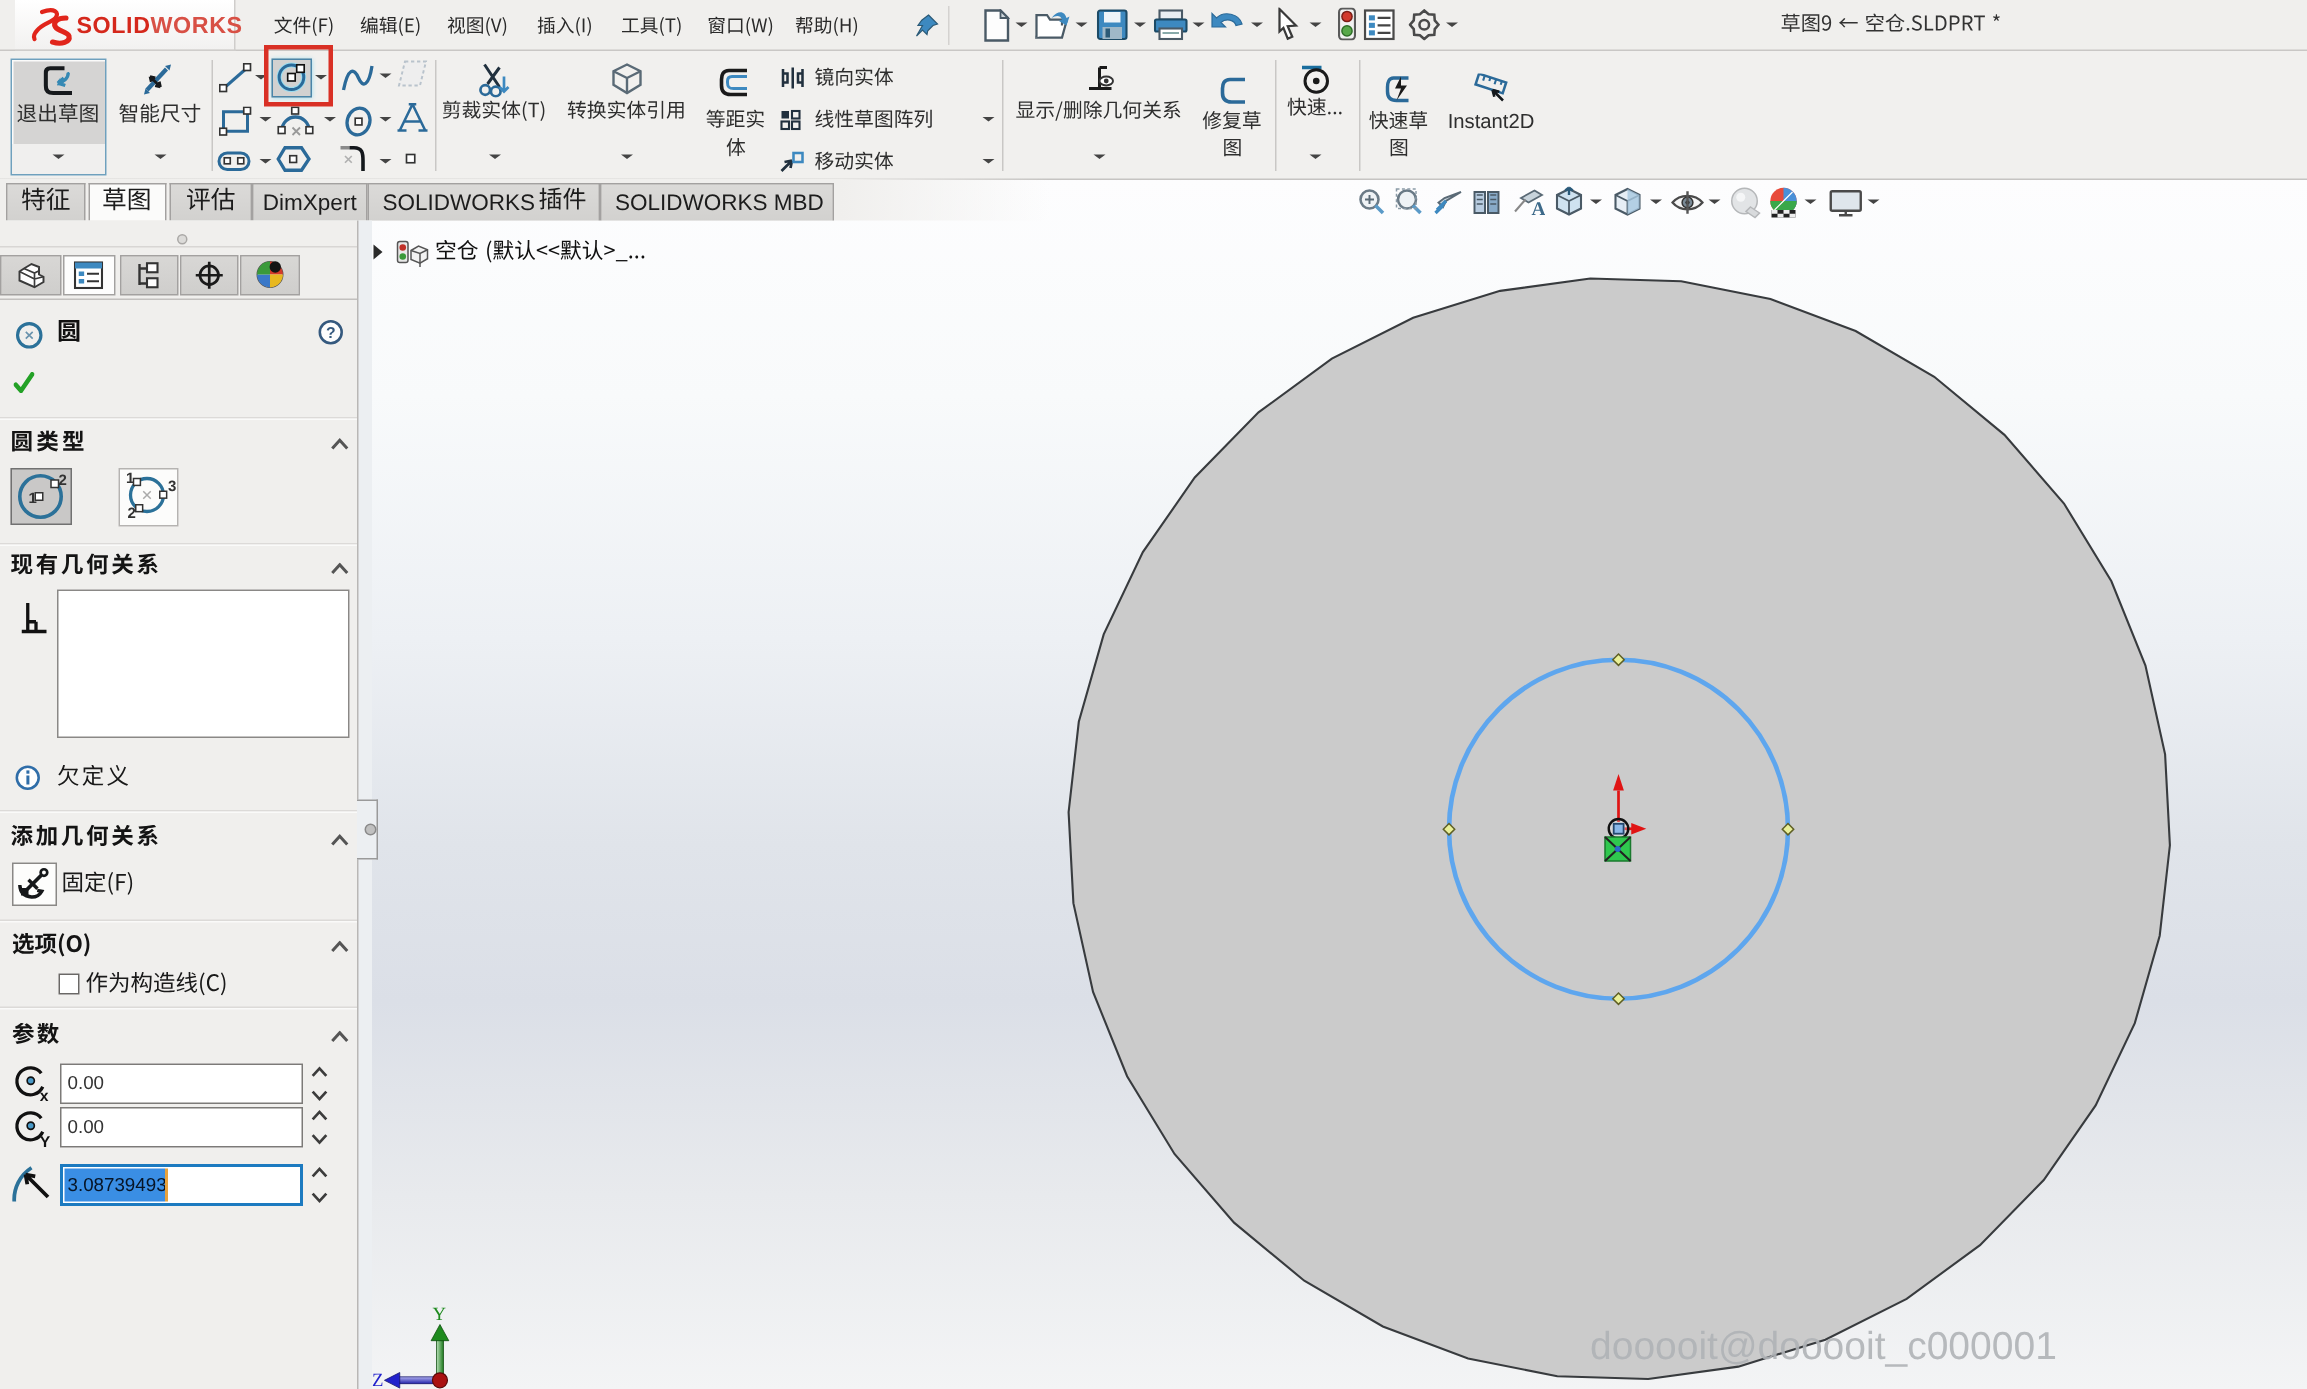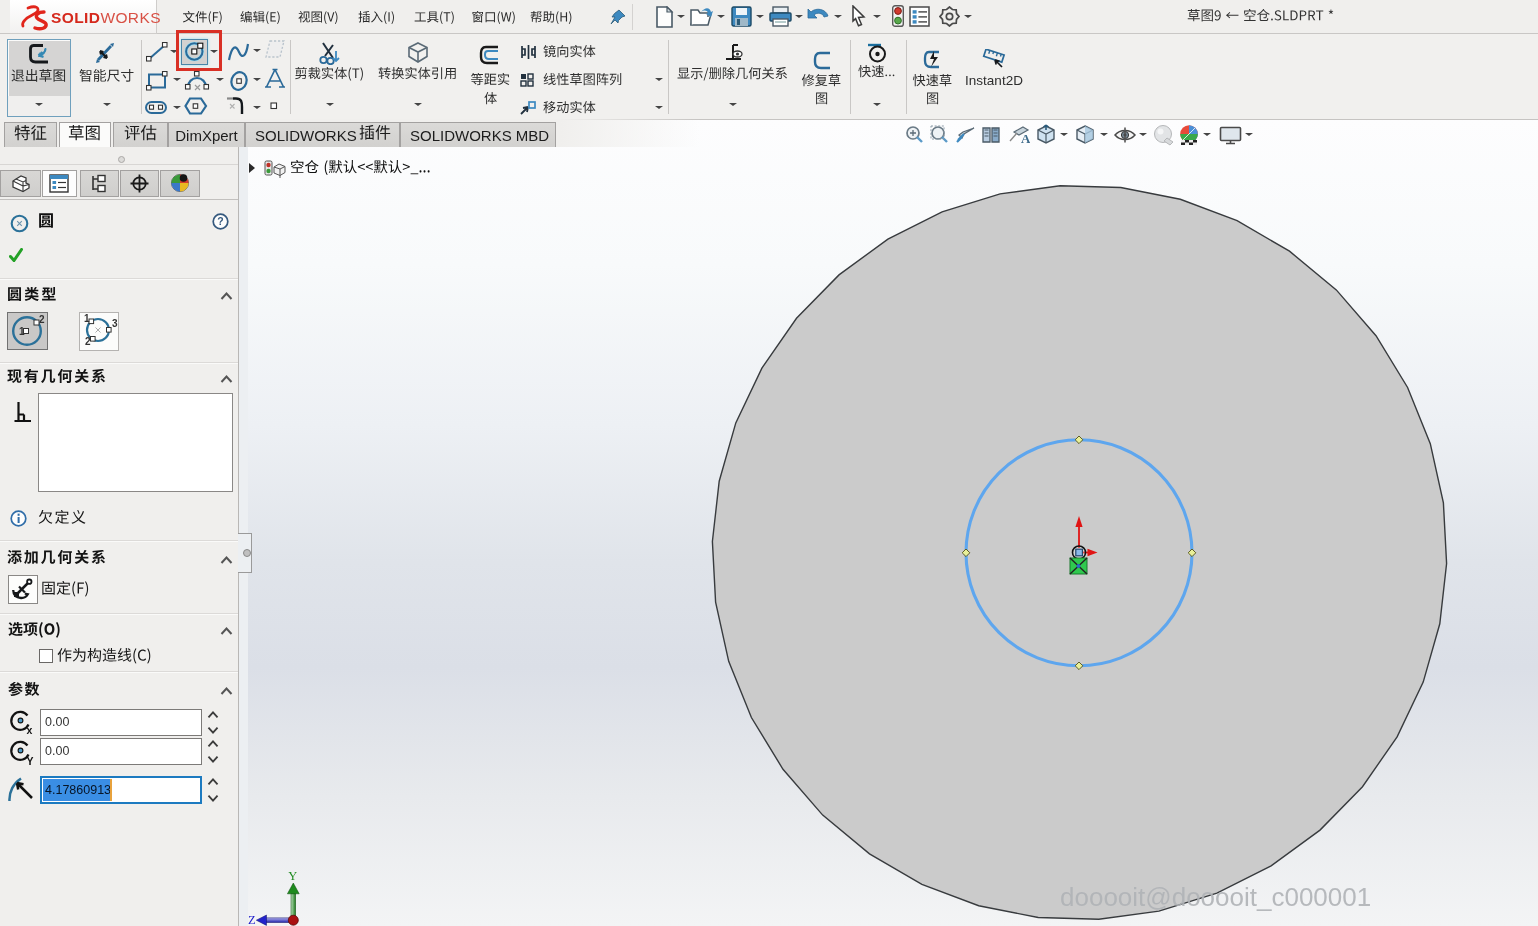--- a/index.html
+++ b/index.html
@@ -185,21 +185,21 @@
     <circle cx="293.3" cy="920.2" r="5" fill="#aa1111" stroke="#5a0a0a" stroke-width="0.8"></circle>
     <text x="292.8" y="879.7" font-family="Liberation Serif" font-size="12.5" fill="#1e8a1e" text-anchor="middle">Y</text>
     <text x="251.8" y="924.0" font-family="Liberation Serif" font-size="12.5" fill="#2222cc" text-anchor="middle">Z</text>
   </svg>
 <div style="position:absolute;left:0;top:0;width:1538px;height:33px;background:#f0efed;border-bottom:1px solid #c9c7c5"></div>
 <div style="position:absolute;left:10px;top:0;width:146px;height:33px;background:linear-gradient(180deg,#ffffff,#f2f1f0);border-right:1px solid #cfcdcb;border-bottom:1px solid #cfcdcb"></div>
 <svg style="position:absolute;left:14.0px;top:4.0px" width="36" height="27" viewBox="0 0 36 27">
     <path d="M14 4 C22 1 26 4 23 8 C20 11 14 12 11 16 M11 16 C9 18 8 20 9 22" stroke="#e1251b" stroke-width="2.8" fill="none" stroke-linecap="round"></path>
     <path d="M30 8 C24 8 21 11 23 14 C25 17 31 17 32 20 C33 24 27 26 21 24" stroke="#e1251b" stroke-width="3.4" fill="none" stroke-linecap="round"></path>
   </svg>
-<div style="position:absolute;left:51px;top:9px;font:bold 15.5px &quot;Liberation Sans&quot;,sans-serif;color:#d5281c;letter-spacing:0.4px">SOLID<span style="font-weight:normal;color:#d85045">WORKS</span></div>
+<div style="position:absolute;left:51px;top:9px;font:bold 15.5px &quot;Liberation Sans&quot;,sans-serif;color:#d5281c;letter-spacing:0.4px">SOLID<span style="font-weight:bold;color:#d85045">WORKS</span></div>
 <div style="position:absolute;left:203.0px;top:10.5px;transform:translateX(-50%);">
     <svg width="41" height="14" viewBox="0 0 41 14" fill="#2a2a2a">
       <use href="#g9" transform="translate(0.0,10.5) scale(0.01250,-0.01250)"></use>
       <use href="#g10" transform="translate(12.5,10.5) scale(0.01250,-0.01250)"></use>
       <use href="#g2" transform="translate(25.0,10.5) scale(0.01250,-0.01250)"></use>
       <use href="#g11" transform="translate(29.2,10.5) scale(0.01250,-0.01250)"></use>
       <use href="#g12" transform="translate(36.1,10.5) scale(0.01250,-0.01250)"></use>
     </svg>
   </div>
 <div style="position:absolute;left:261.0px;top:10.5px;transform:translateX(-50%);">
@@ -908,19 +908,19 @@
   </svg>
 <svg style="position:absolute;left:206px;top:754px" width="14" height="10" viewBox="0 0 15 11">
     <path d="M2.5 3 L7.5 8.5 L12.5 3" stroke="#3c3c3c" stroke-width="2" fill="none"></path>
   </svg>
 <svg style="position:absolute;left:8.0px;top:774.0px" width="28" height="28" viewBox="0 0 28 28">
     <path d="M1.5 27 A 25 25 0 0 1 13 4.5" stroke="#2b7199" stroke-width="2.5" fill="none"></path>
     <path d="M24 24 L9 9 M9 9 l1.2 6.5 M9 9 l6.5 1.2" stroke="#111" stroke-width="2.5" fill="none"></path>
   </svg>
 <div style="position:absolute;left:40px;top:776px;width:162px;height:28px;background:#fff;border:2px solid #1c7ac0;box-sizing:border-box"></div>
 <div style="position:absolute;left:43px;top:779px;width:67px;height:22px;background:#3a8ee4"></div>
-<div style="position:absolute;left:45px;top:783px;font:12.5px &quot;Liberation Sans&quot;,sans-serif;color:#071526">4.17860913</div>
+<div style="position:absolute;left:45px;top:783px;font:12.5px &quot;Liberation Sans&quot;,sans-serif;color:#071526">3.08739493</div>
 <div style="position:absolute;left:110px;top:779px;width:2px;height:22px;background:#e8a23c"></div>
 <svg style="position:absolute;left:206px;top:777px" width="14" height="10" viewBox="0 0 15 11">
     <path d="M2.5 8 L7.5 2.5 L12.5 8" stroke="#3c3c3c" stroke-width="2" fill="none"></path>
   </svg>
 <svg style="position:absolute;left:206px;top:793px" width="14" height="10" viewBox="0 0 15 11">
     <path d="M2.5 3 L7.5 8.5 L12.5 3" stroke="#3c3c3c" stroke-width="2" fill="none"></path>
   </svg>
 </body></html>

